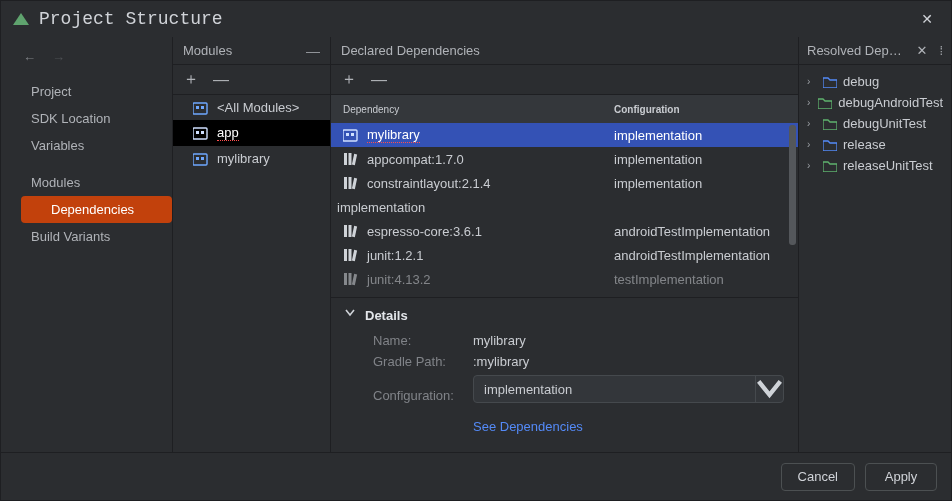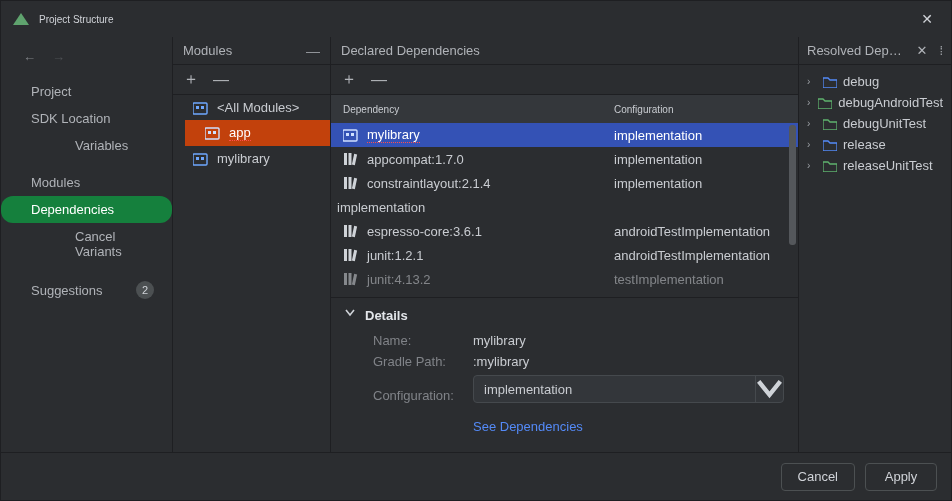--- a/index.html
+++ b/index.html
@@ -1,50 +1,50 @@
 <!DOCTYPE html>
 <html><head>
 <meta charset="utf-8">
 <style>
   * { box-sizing: border-box; margin: 0; padding: 0; }
   html, body { width: 952px; height: 501px; overflow: hidden; font-family: "Segoe UI", Arial, sans-serif; font-size: 13px; background: #2b2d30; color: #b0b3b8; }
   .window { width: 100%; height: 100%; background: #2b2d30; display: flex; flex-direction: column; border: 1px solid #1e1f22; }
   .titlebar { height: 36px; display: flex; align-items: center; padding: 0 12px; background: #2b2d30; color: #d0d3d8; }
   .titlebar .app-icon { width: 16px; height: 12px; margin-right: 10px; position: relative; }
   .titlebar .app-icon::before { content:""; position:absolute; left:0; top:0; border-left:8px solid transparent; border-right:8px solid transparent; border-bottom:12px solid #5fa36e; }
-  .titlebar .title { flex: 1; font-size: 10px; }
+  .titlebar .title { flex: 1; font-size: 18px; font-family: Liberation Mono, monospace; }
   .titlebar .close { color:#d0d3d8; font-size:14px; padding:4px 6px; cursor:pointer; }
   .body { flex:1; display:flex; min-height:0; }
   .leftnav { width:172px; background:#2b2d30; border-right:1px solid #1e1f22; padding-top:6px; }
   .navarrows { display:flex; gap:16px; padding:6px 18px 10px 22px; color:#808388; }
   .navarrows .fwd { opacity:.4; }
   .navgroup { padding: 4px 0; }
   .navitem { display:flex; align-items:center; padding:6px 18px 6px 30px; color:#b0b3b8; cursor:pointer; }
-  .navitem.sep { margin-bottom:10px;margin-left:44px; }
-  .navitem.selected { background:#15803d; color:#fff; border-radius:12px; }
+  .navitem.sep { margin-bottom:10px; }
+  .navitem.selected { background:#c2410c; color:#fff; border-radius:4px;margin-left:20px; }
   .navitem .badge { margin-left:auto; background:#4c5052; color:#d0d3d8; border-radius:9px; min-width:18px; height:18px; font-size:11px; display:flex; align-items:center; justify-content:center; padding:0 6px; }
   .mid { flex:1; display:flex; min-width:0; }
   
   .modules { width:158px; border-right:1px solid #1e1f22; display:flex; flex-direction:column; background:#2b2d30; }
   .colhead { height:28px; display:flex; align-items:center; padding:0 10px; background:#2b2d30; color:#b0b3b8; font-size:13px; border-bottom:1px solid #1e1f22; }
   .colhead .spacer { flex:1; }
   .colhead .min { color:#909398; font-size:14px; }
   .toolbar { height:30px; display:flex; align-items:center; gap:14px; padding:0 10px; border-bottom:1px solid #1e1f22; }
   .toolbar .plus, .toolbar .minus { color:#b0b3b8; font-size:16px; cursor:pointer; }
   .modlist { flex:1; }
   .moditem { display:flex; align-items:center; gap:8px; padding:5px 12px 5px 20px; cursor:pointer; color:#c9ccd1; }
-  .moditem.selected { background:#c2410c; color:#fff;margin-left:12px; }
+  .moditem.selected { background:#000000; color:#fff; }
   .mod-icon { width:16px; height:14px; display:inline-block; }
   .mod-icon svg { width:16px; height:14px; display:block; }
   .underline-red { border-bottom:1.5px dotted #ff4d4d; text-decoration:none; }
   
   .deps { flex:1; display:flex; flex-direction:column; min-width:0; border-right:1px solid #1e1f22; }
   .dep-table-head { display:flex; height:28px; align-items:center; background:#34373b; color:#c9ccd1; font-size:10px; }
   .dep-table-head .c1 { flex:1; padding-left:12px; }
-  .dep-table-head .c2 { width:190px; padding-left:6px; }
+  .dep-table-head .c2 { width:190px; padding-left:6px;font-weight:bold; }
   .dep-list { height:174px; overflow:hidden; background:#2b2d30; position:relative; }
   .dep-row { display:flex; align-items:center; height:24px; color:#c9ccd1; }
   .dep-row.selected { background:#3452b5; color:#fff; }
   .dep-row .c1 { flex:1; display:flex; align-items:center; gap:8px; padding-left:12px; }
   .dep-row .c2 { width:190px; padding-left:6px; }
   .dep-icon { width:16px; height:14px; display:inline-block; }
   .dep-icon svg { width:16px; height:14px; display:block; }
   .details { border-top:1px solid #1e1f22; padding:10px 14px 8px 14px; background:#2b2d30; }
   .details-hdr { display:flex; align-items:flex-start; gap:10px; color:#e3e6ea; font-weight:600; margin-bottom:10px; }
   .chev { width:10px; height:10px; display:inline-block; }
@@ -129,26 +129,22 @@
         <div class="navitem sep">
             <span>Variables</span>
           </div>
         <div class="navitem">
             <span>Modules</span>
           </div>
         <div class="navitem selected">
             <span>Dependencies</span>
           </div>
         <div class="navitem sep">
-            <span>Cancel Variants</span>
-          </div>
-        <div class="navitem">
-          <span>Suggestions</span>
-          <span class="badge">2</span>
-        </div>
+            <span>Build Variants</span>
+          </div>
       </div>
     </div>
 
     <div class="mid">
 
       <div class="modules">
         <div class="colhead">
           <span>Modules</span>
           <span class="spacer"></span>
           <span class="min">—</span>

